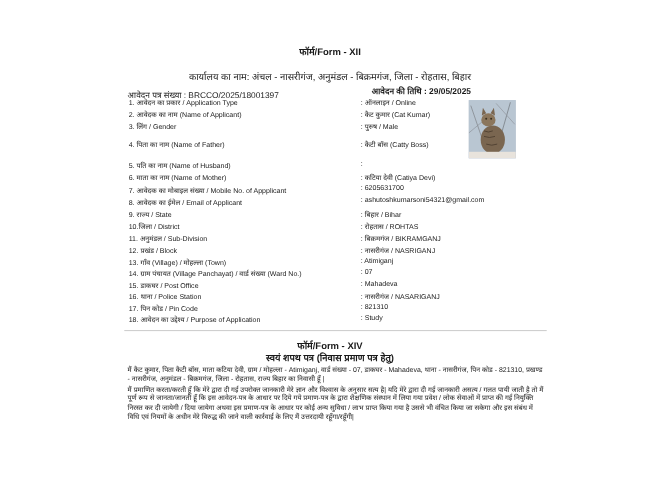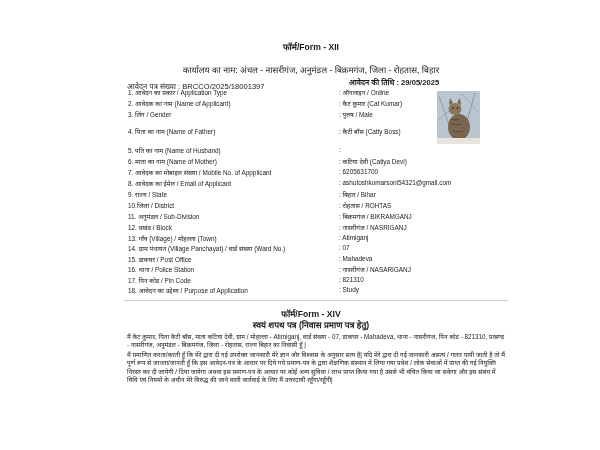--- a/index.html
+++ b/index.html
@@ -1,18 +1,18 @@
 <!DOCTYPE html>
 <html><head>
 <meta charset="utf-8">
 <style>
   html, body { margin:0; padding:0; background:#ffffff; }
   body { width:600px; height:450px; position:relative; overflow:hidden;
          font-family:"Liberation Sans", "DejaVu Sans", sans-serif; color:#1a1a1a; }
-  .page { position:absolute; left:0; top:0; width:590px; height:450px;margin-left:11px; }
+  .page { position:absolute; left:0; top:0; width:590px; height:450px; }
   .hdr { position:absolute; left:0; width:600px; text-align:center; white-space:nowrap; }
   .h-form { top:41px; font-size:8.6px; font-weight:bold; }
   .h-title { top:52px; font-size:8.6px; }
   .h-office { top:64px; font-size:8.6px; }
   .appno { position:absolute; left:116px; top:81px; font-size:7.6px; font-weight:normal; white-space:nowrap; }
   .appdate { position:absolute; left:338px; top:77px; font-size:7.6px; font-weight:bold; white-space:nowrap; }
   .row { position:absolute; left:117px; font-size:6.4px; white-space:nowrap; }
   .val { position:absolute; left:328px; font-size:6.4px; white-space:nowrap; }
   .photo { position:absolute; left:426px; top:91px; width:43px; height:53px; overflow:hidden; background:#c9d2dc; }
   .divider { position:absolute; left:113px; width:384px; top:300px; height:1px; background:#cfcfcf; }

